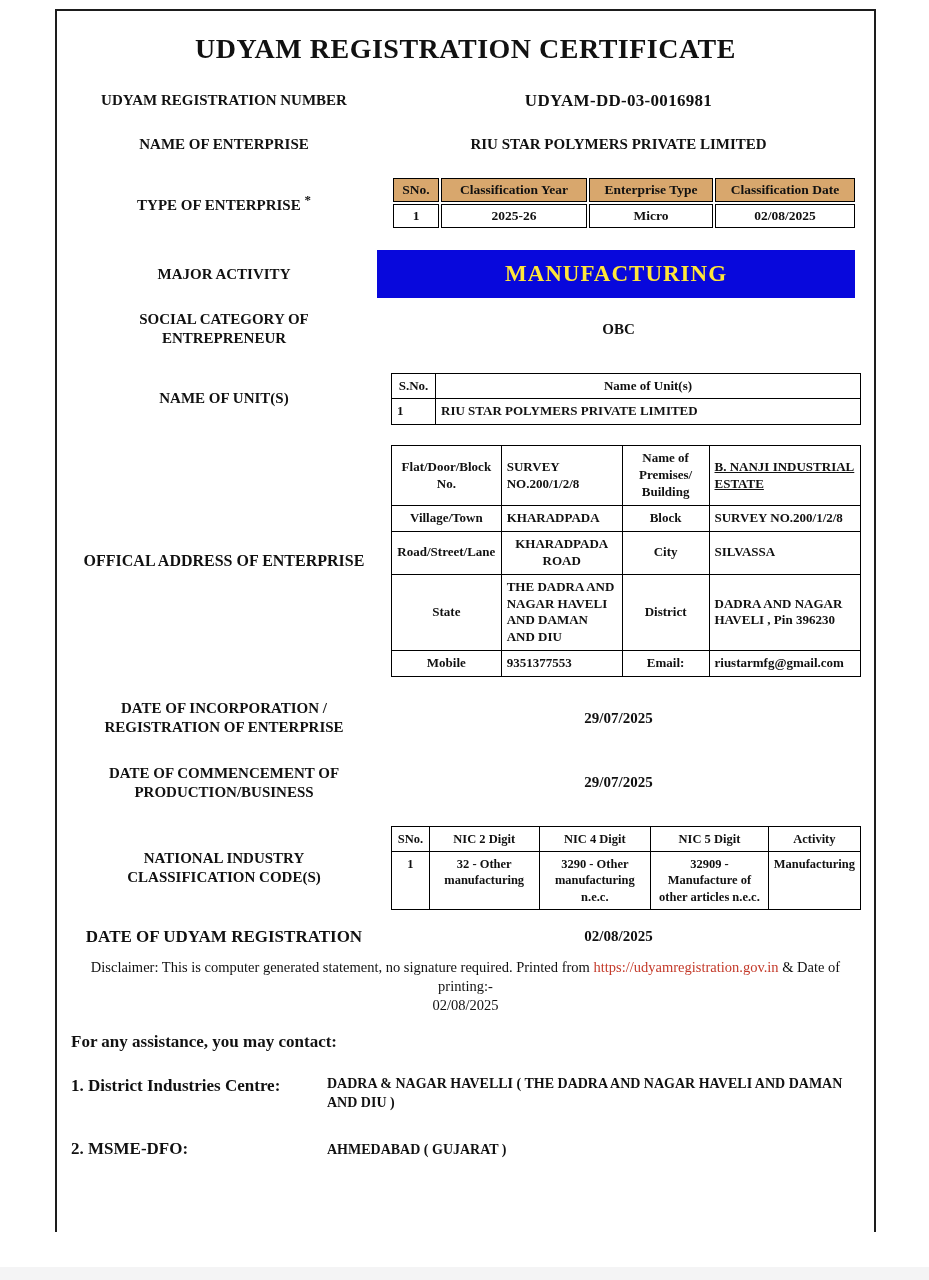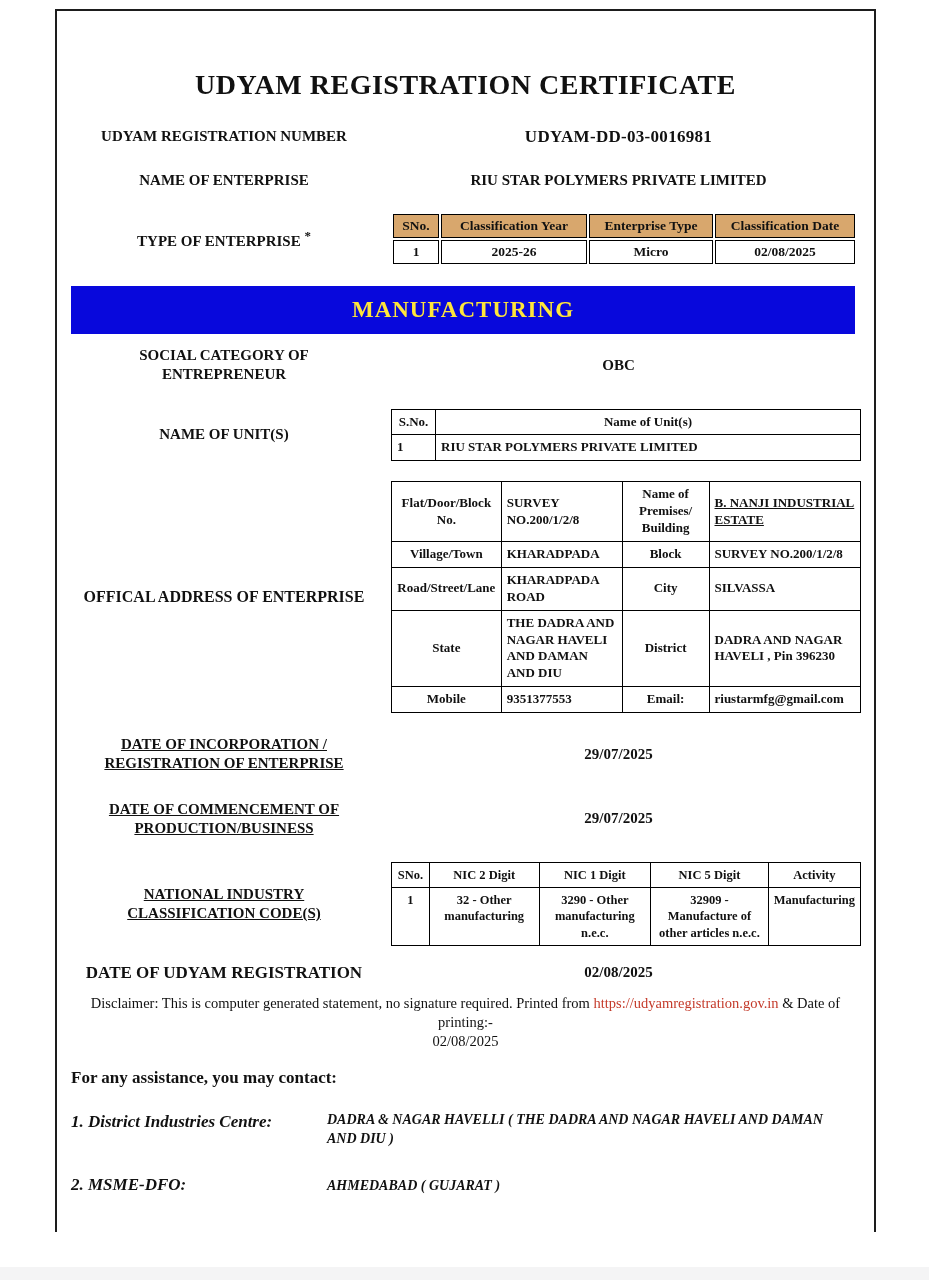--- a/index.html
+++ b/index.html
@@ -2,27 +2,27 @@
 <html style="--banner_bg: #0808dc; --banner_text: #ffe63a; --table_header_bg: #d8a76d; --link: #c43a2a;"><head>
 <meta charset="utf-8">
 <style>
   * { margin:0; padding:0; box-sizing:border-box; }
   body { width:929px; height:1280px; background:#fff; overflow:hidden;
          font-family:"Liberation Serif","DejaVu Serif",serif; color:#111; }
   .page { position:relative; width:929px; height:1280px; background:#fff; }
   .cert-border { position:absolute; left:55px; top:9px; width:821px; height:1223px;
                  border-top:2px solid #1d1d1d; border-left:2px solid #1d1d1d; border-right:2px solid #1d1d1d; }
   .content { position:absolute; left:57px; top:11px; width:817px; padding:22px 14px 0 14px; font-weight:bold; }
-  .title { text-align:center; font-size:28px; letter-spacing:.5px; margin-bottom:26px;margin-top:36px; }
+  .title { text-align:center; font-size:28px; letter-spacing:.5px; margin-bottom:26px; }
 
   .row { display:flex; align-items:center; }
   .lbl { width:306px; text-align:center; font-size:15px; line-height:1.28; flex-shrink:0; }
   .lbl .inner { display:inline-block; }
   .mw210 .inner { max-width:210px; }
-  .mw250 .inner { max-width:250px;text-decoration:underline; }
+  .mw250 .inner { max-width:250px; }
   .val { flex:1; text-align:center; font-size:15px; }
   .val-big { font-size:17px; letter-spacing:.3px; }
   sup.star { font-size:13px; vertical-align:super; }
 
   .mb24{margin-bottom:24px}.mb22{margin-bottom:22px}.mb20{margin-bottom:20px}
   .mb26{margin-bottom:26px}.mb12{margin-bottom:12px}.mb16{margin-bottom:16px}
   .mb18{margin-bottom:18px}.mb10{margin-bottom:10px}.mb6{margin-bottom:6px}
 
   
   table { font-weight:bold; }
@@ -46,21 +46,21 @@
   .nic .n0 { width:38px; } .nic .n1 { width:112px; } .nic .n2 { width:114px; }
   .nic .n3 { width:122px; } .nic .n4 { width:90px; }
 
   .footnote { font-size:14px; text-align:justify; line-height:1.45; padding:0 4px; }
   .footnote sup { font-size:12px; }
   .disclaimer { font-weight:normal; font-size:14.5px; text-align:center; line-height:1.35; padding:0 2px; }
   .disclaimer a { color:var(--link); text-decoration:none; }
   .disc-date { font-weight:normal; font-size:14.5px; text-align:center; }
 
   .assist-head { font-size:17px; }
-  .assist-row { display:flex; align-items:flex-start;font-style:italic; }
+  .assist-row { display:flex; align-items:flex-start; }
   .assist-lbl { width:256px; font-size:17px; flex-shrink:0; padding-top:2px; }
   .assist-val { flex:1; font-size:14px; line-height:1.4; padding-right:10px; }
 
   .bottom-strip { position:absolute; left:0; bottom:0; width:929px; height:13px; background:#f4f4f5; }
 </style>
 </head>
 <body>
 
 <div class="page">
   <div class="cert-border"></div>
@@ -97,20 +97,21 @@
             <td>2025-26</td>
             <td>Micro</td>
             <td>02/08/2025</td>
           </tr>
         </tbody>
           </table>
       </div>
     </div>
 
     <div class="row mb12">
+      <div class="lbl">MAJOR ACTIVITY</div>
       <div class="val">
         <div class="banner">MANUFACTURING</div>
       </div>
     </div>
 
     <div class="row mb24">
       <div class="lbl mw210">
         <span class="inner">SOCIAL CATEGORY OF ENTREPRENEUR</span>
       </div>
       <div class="val">OBC</div>
@@ -146,21 +147,21 @@
             <td class="c4" style="text-align:left">B. NANJI INDUSTRIAL ESTATE</td>
           </tr>
           <tr>
             <td>Village/Town</td>
             <td style="text-align:left">KHARADPADA</td>
             <td>Block</td>
             <td style="text-align:left">SURVEY NO.200/1/2/8</td>
           </tr>
           <tr>
             <td>Road/Street/Lane</td>
-            <td style="text-align:left">KHARADPADA ROAD</td>
+            <td style="text-align:center">KHARADPADA ROAD</td>
             <td>City</td>
             <td style="text-align:left">SILVASSA</td>
           </tr>
           <tr>
             <td>State</td>
             <td style="text-align:left">THE DADRA AND NAGAR HAVELI AND DAMAN AND DIU</td>
             <td>District</td>
             <td style="text-align:left">DADRA AND NAGAR HAVELI , Pin 396230</td>
           </tr>
           <tr>
@@ -191,21 +192,21 @@
     <div class="row mb16">
       <div class="lbl mw250">
         <span class="inner">NATIONAL INDUSTRY CLASSIFICATION CODE(S)</span>
       </div>
       <div class="val">
         <table class="tbl nic">
           <tbody>
               <tr>
             <th class="n0">SNo.</th>
             <th class="n1">NIC 2 Digit</th>
-            <th class="n2">NIC 1 Digit</th>
+            <th class="n2">NIC 4 Digit</th>
             <th class="n3">NIC 5 Digit</th>
             <th class="n4">Activity</th>
           </tr>
           <tr>
             <td>1</td>
             <td>32 - Other manufacturing</td>
             <td>3290 - Other manufacturing n.e.c.</td>
             <td>32909 - Manufacture of other articles n.e.c.</td>
             <td>Manufacturing</td>
           </tr>

